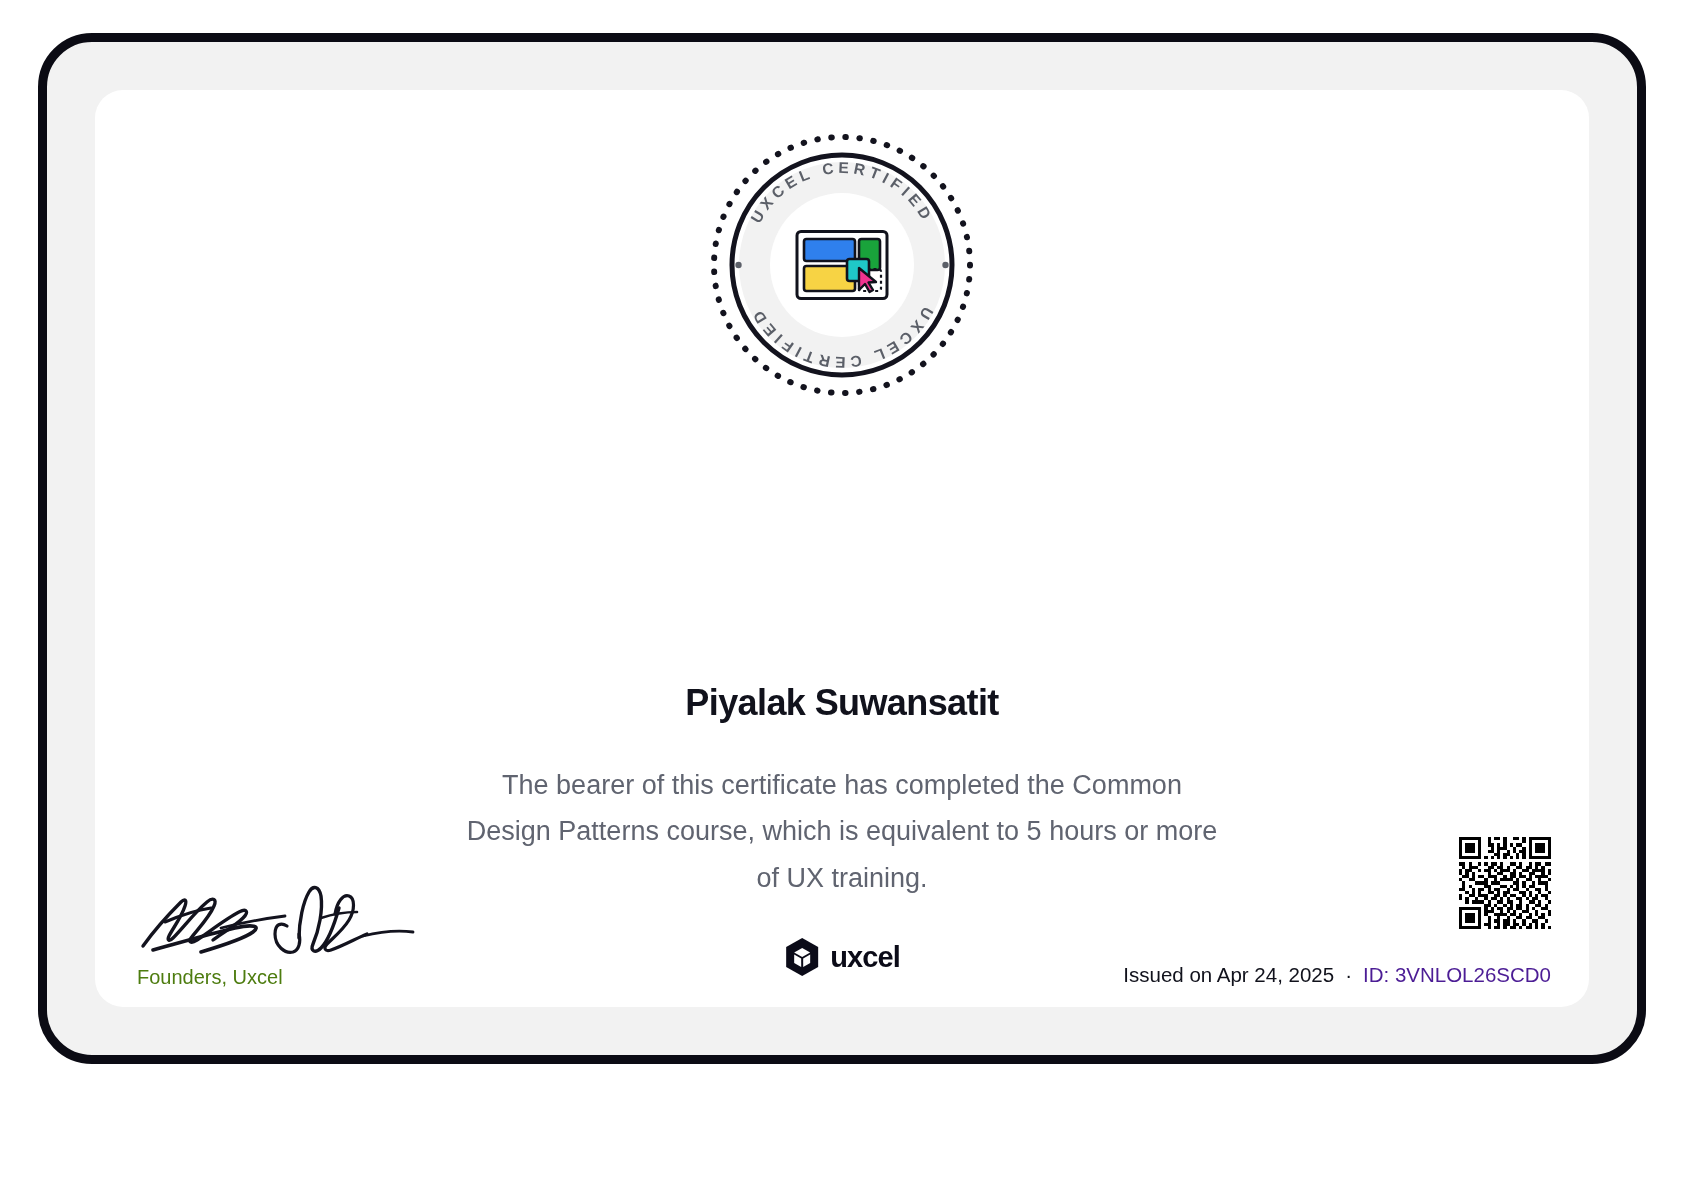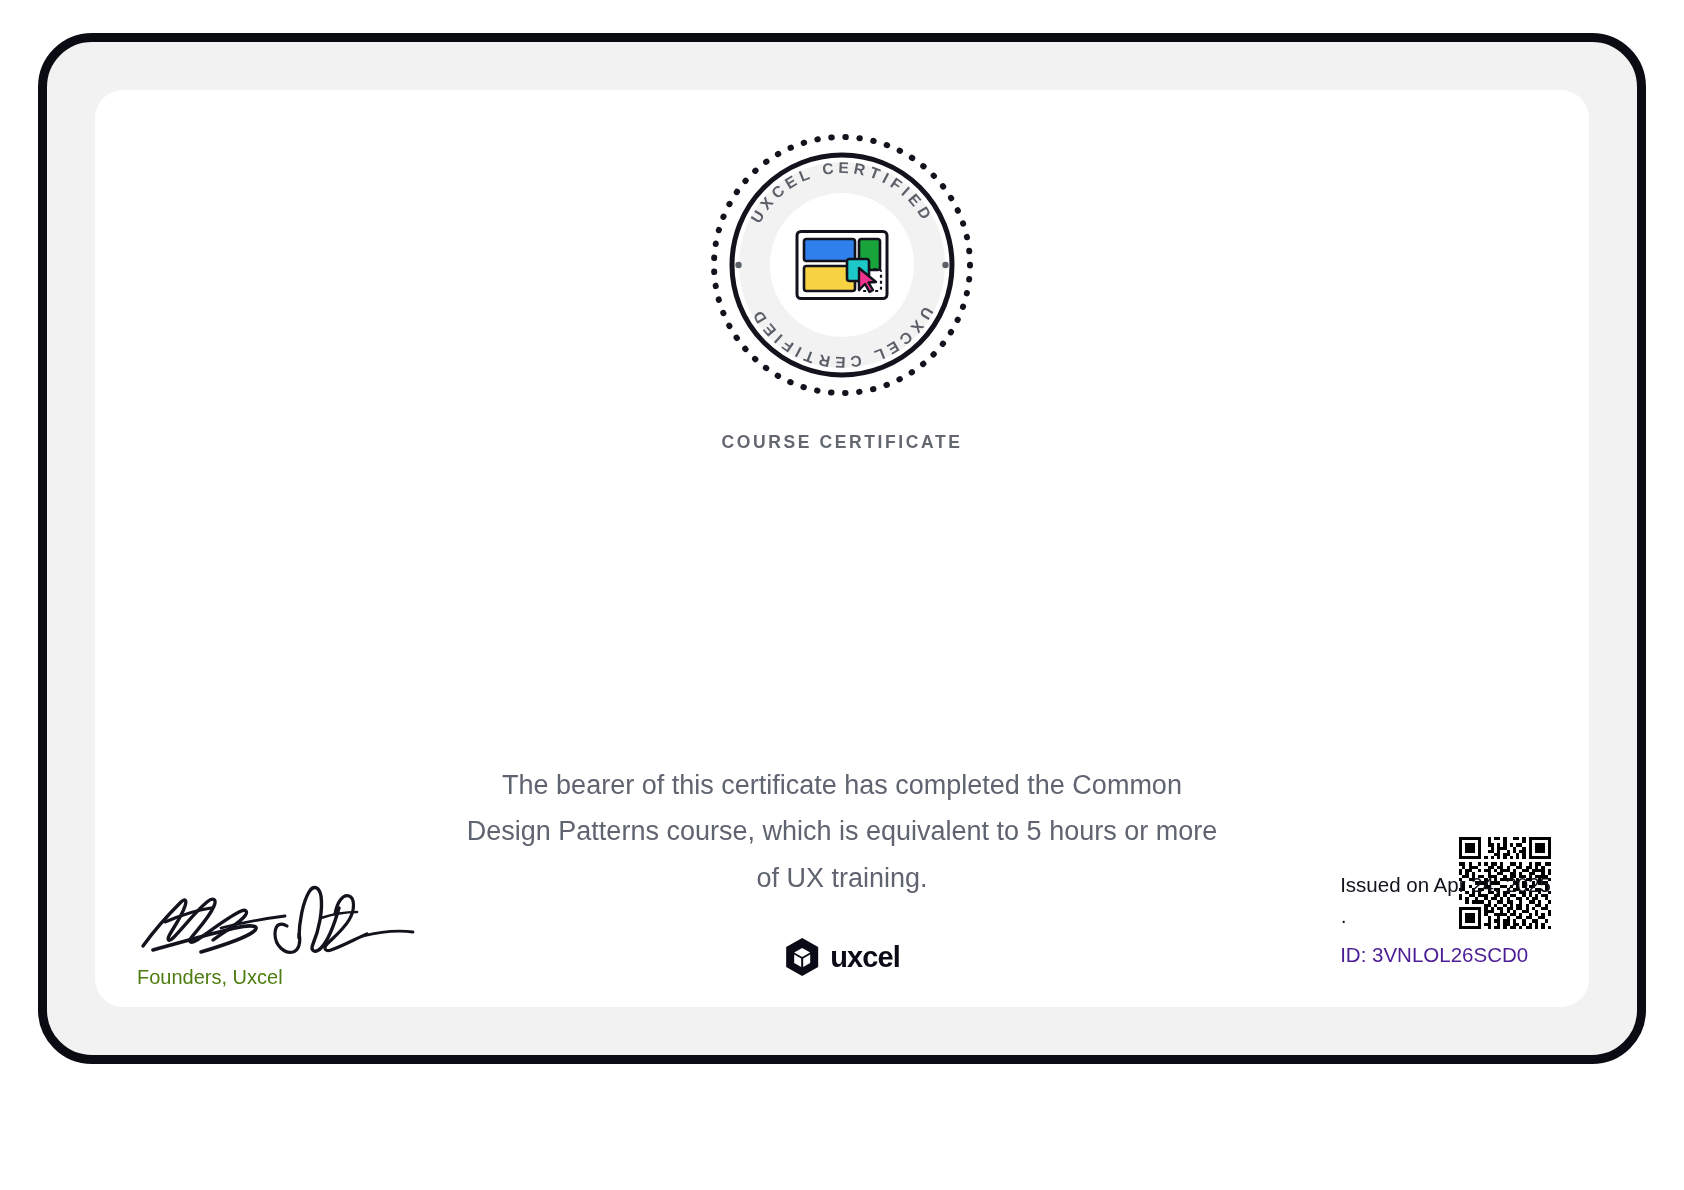--- a/index.html
+++ b/index.html
@@ -119,27 +119,26 @@
   #brand-word {
     font-size: 29px;
     font-weight: 700;
     letter-spacing: -0.9px;
     color: #0B0B18;
   }
 
   #meta-block {
     position: absolute;
     right: 38px;
-    bottom: 40px;
+    bottom: 20px;
     display: flex;
     align-items: baseline;
     gap: 11px;
     font-size: 20.5px;
     white-space: nowrap;
-    flex-direction: column;
   }
   #issued-on { color: #11121C; }
   #meta-sep  { color: #11121C; }
   #cert-id   { color: #4c1d95; }
 
   #qr-code {
     position: absolute;
     right: 38px;
     bottom: 78px;
     width: 92px;
@@ -182,24 +181,24 @@
           <rect x="97" y="109" width="51" height="22" rx="2.5" fill="#2F80ED" stroke="#11121C" stroke-width="2.6"></rect>
           <rect x="97" y="136" width="51" height="25" rx="2.5" fill="#F7D344" stroke="#11121C" stroke-width="2.6"></rect>
           <rect x="152" y="109" width="21" height="31" rx="2.5" fill="#19A33B" stroke="#11121C" stroke-width="2.6"></rect>
           <rect x="152" y="139" width="22" height="22" rx="2.5" fill="none" stroke="#11121C" stroke-width="2.2" stroke-dasharray="3 3"></rect>
           <rect x="140" y="129" width="22" height="22" rx="2.5" fill="#1FC8C8" stroke="#11121C" stroke-width="2.6"></rect>
           <path d="M 152,138 L 152,160 L 158,154 L 162.5,162 L 166,160 L 161.5,152.5 L 169,152 Z" fill="#F0338F" stroke="#11121C" stroke-width="2.4" stroke-linejoin="round"></path>
         </g>
       </svg>
     </div>
 
-    <div class="kicker" id="kicker-course">COURSE CERTIFICATE</div>
-
-
-
+
+
+
+    <div id="recipient-name">Piyalak Suwansatit</div>
 
     <div id="cert-body">
       <span>The bearer of this certificate has completed the Common Design Patterns</span>
       <span>course, which is equivalent to 5 hours or more of UX training.</span>
     </div>
 
     <div id="sig-block">
       <svg id="sig-svg" viewBox="0 0 300 92" xmlns="http://www.w3.org/2000/svg">
         <g fill="none" stroke="#13131E" stroke-linecap="round" stroke-linejoin="round">
 

